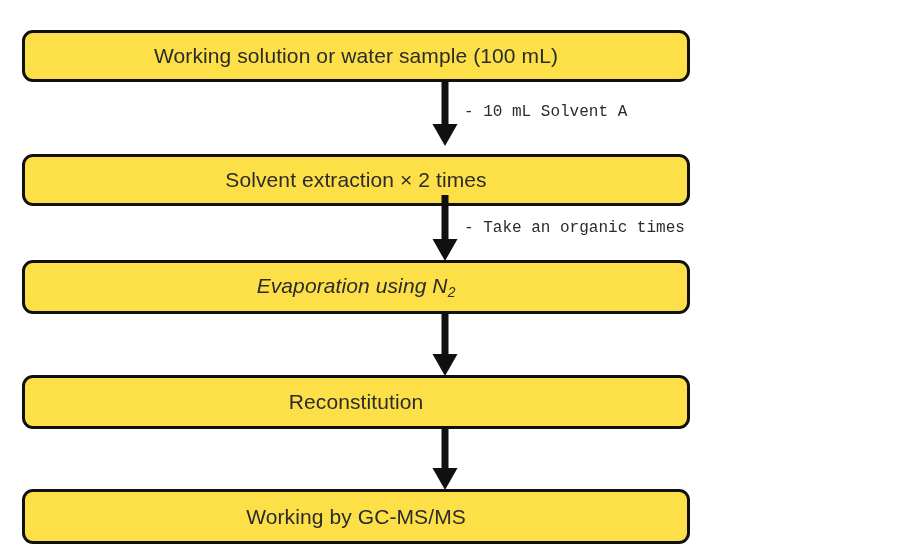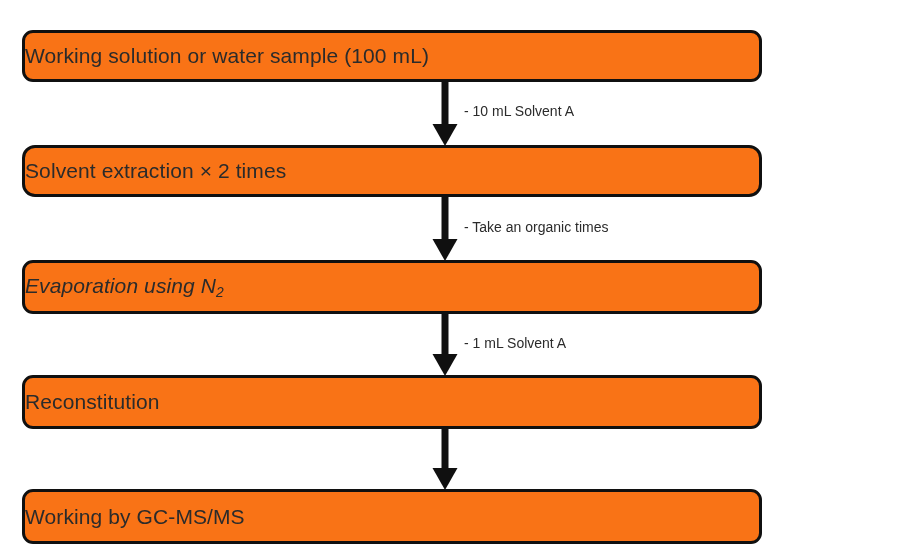--- a/index.html
+++ b/index.html
@@ -21,46 +21,46 @@
     left: 0;
     top: 0;
     width: 900px;
     height: 556px;
   }
 
   
   .node {
     position: absolute;
     left: 22px;
-    width: 740px;
+    width: 668px;
     box-sizing: border-box;
     border: 3px solid #101010;
     border-radius: 11px;
-    background: #f97316;
+    background: #fde047;
     display: flex;
     align-items: center;
-    justify-content: flex-start;
+    justify-content: center;
   }
 
   .node-label {
     font-size: 21px;
     line-height: 1.1;
     letter-spacing: 0.1px;
     color: #2b2b2b;
     text-align: center;
     white-space: pre;
   }
   .node-label sub {
     font-size: 0.66em;
     vertical-align: -0.28em;
     letter-spacing: 0;
   }
 
   .node-1 { top: 30px;  height: 52px; }
-  .node-2 { top: 145px; height: 52px; border-radius: 13px; }
+  .node-2 { top: 154px; height: 52px; }
   .node-3 { top: 260px; height: 54px; font-style: italic; }
   .node-4 { top: 375px; height: 54px; }
   .node-5 { top: 489px; height: 55px; }
 
   
   .connector {
     position: absolute;
     left: 430px;
     width: 30px;
   }
@@ -68,24 +68,25 @@
 
   .conn-1 { top: 80px;  height: 67px; }
   .conn-2 { top: 195px; height: 67px; }
   .conn-3 { top: 312px; height: 65px; }
   .conn-4 { top: 427px; height: 64px; }
 
   
   .edge-label {
     position: absolute;
     left: 464px;
-    font-size: 14px;
+    font-size: 16px;
     line-height: 1;
     color: #2b2b2b;
     white-space: pre;
+    font-family: Liberation Mono, monospace;
   }
   .lab-1 { top: 104px; }
   .lab-2 { top: 220px; }
   .lab-3 { top: 336px; }
   .lab-4 { top: 451px; }
 </style>
 </head>
 <body>
 
 <div id="flowchart">
@@ -117,21 +118,20 @@
   <div class="node node-3">
     <span class="node-label"><span>Evaporation using N</span><sub>2</sub></span>
   </div>
 
   <div class="connector conn-3">
     <svg width="30" height="65" viewBox="0 0 30 65" xmlns="http://www.w3.org/2000/svg">
       <line x1="15" y1="0" x2="15" y2="48" stroke="#101010" stroke-width="7"></line>
       <polygon points="15,64 2.5,42 27.5,42" fill="#101010"></polygon>
     </svg>
   </div>
-  <div class="edge-label lab-3">- 1 mL Solvent A</div>
 
   <div class="node node-4">
     <span class="node-label">Reconstitution</span>
   </div>
 
   <div class="connector conn-4">
     <svg width="30" height="64" viewBox="0 0 30 64" xmlns="http://www.w3.org/2000/svg">
       <line x1="15" y1="0" x2="15" y2="47" stroke="#101010" stroke-width="7"></line>
       <polygon points="15,63 2.5,41 27.5,41" fill="#101010"></polygon>
     </svg>

